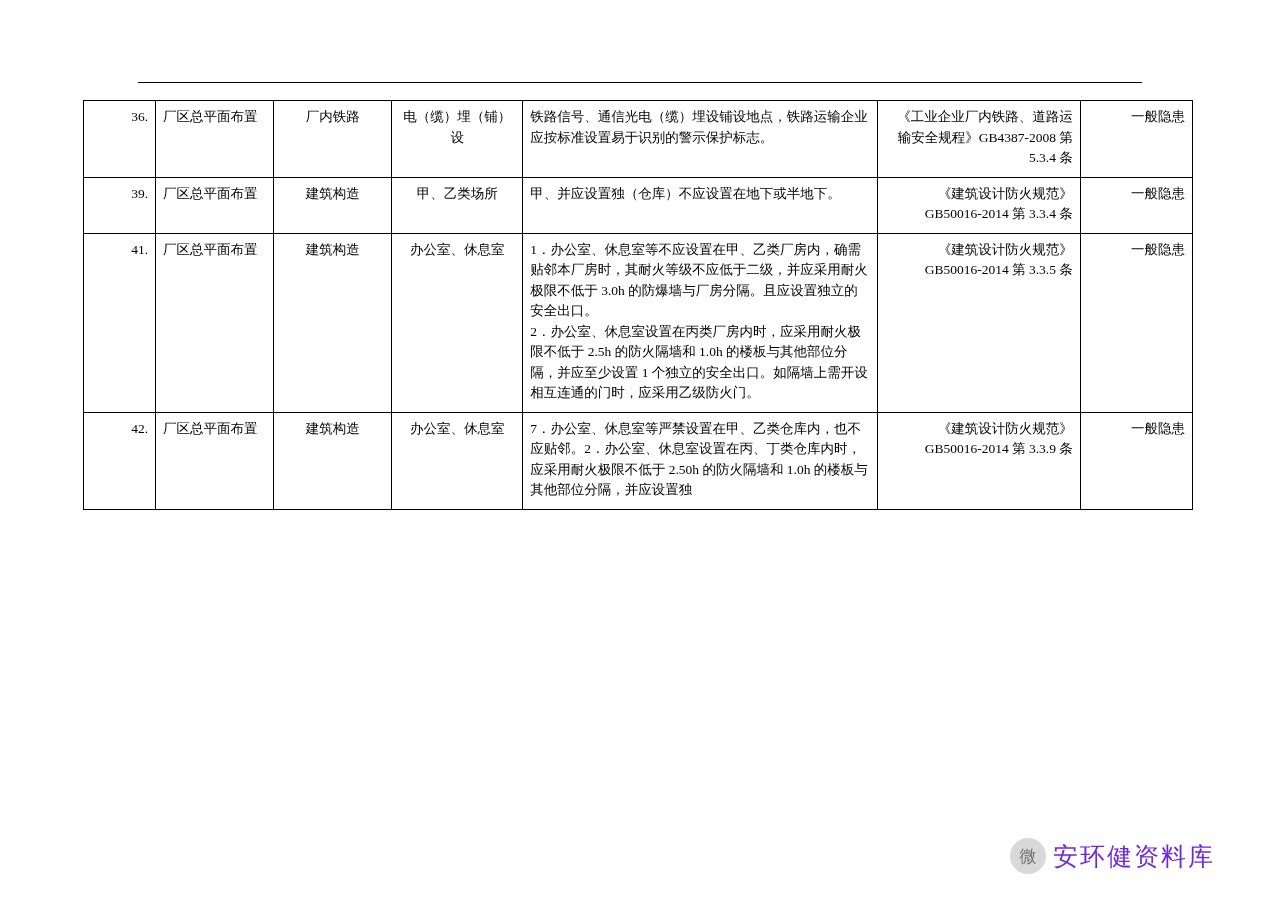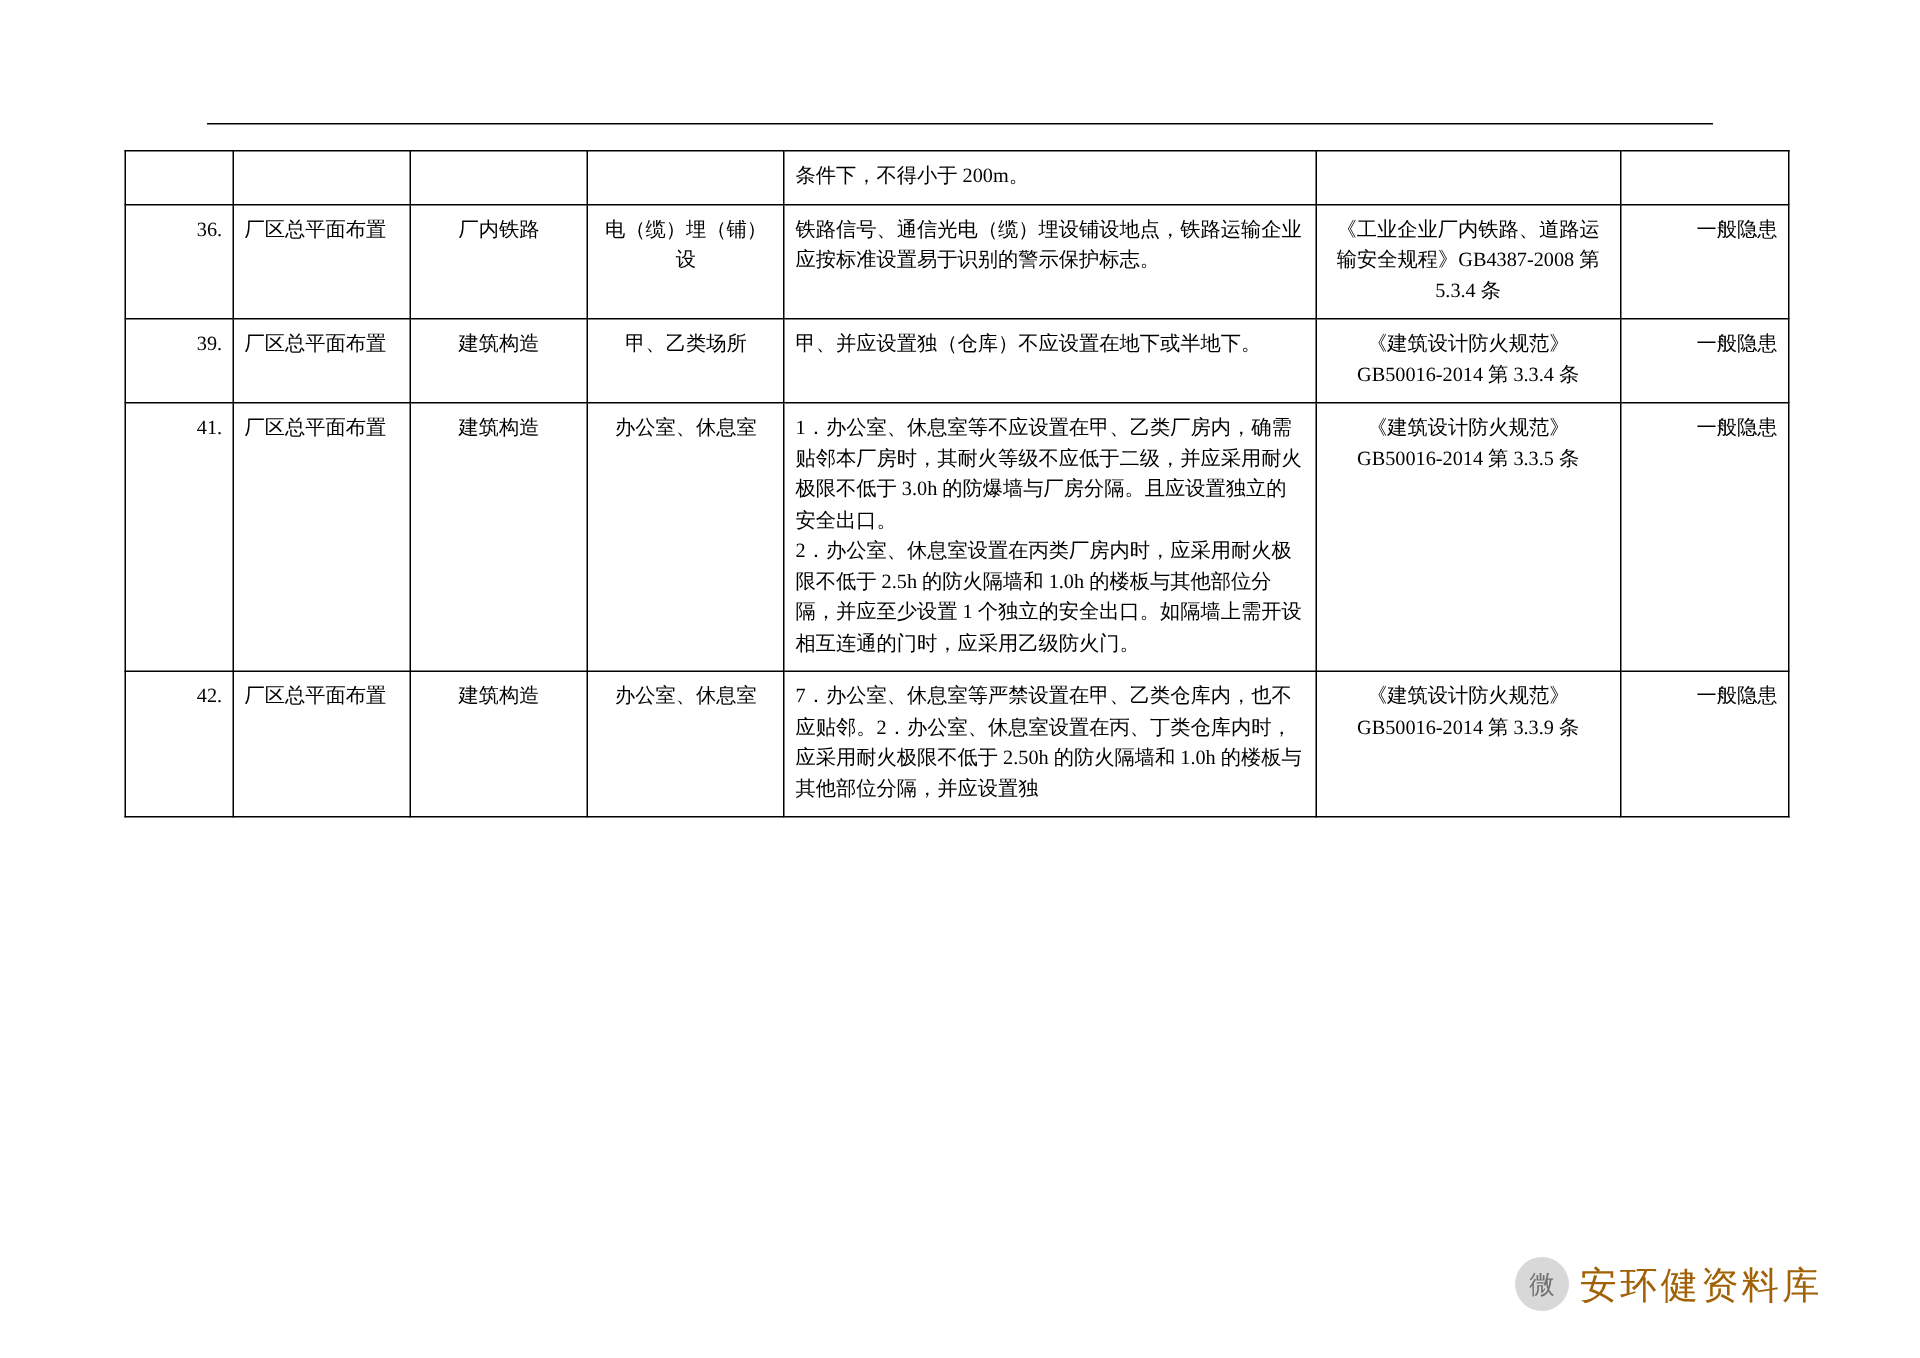--- a/index.html
+++ b/index.html
@@ -61,21 +61,21 @@
   td.cat, td.item {
     text-align: center;
   }
   td.mid {
     vertical-align: middle;
   }
   td.desc {
     text-align: left;
   }
   td.ref {
-    text-align: center;
+    text-align: right;
   }
   .watermark {
     position: absolute;
     left: 1010px;
     top: 838px;
     display: flex;
     align-items: center;
     gap: 7px;
   }
   .wm-circle {
@@ -85,21 +85,21 @@
     background: #d8d8d8;
     display: flex;
     align-items: center;
     justify-content: center;
     font-size: 17px;
     color: #6f6f6f;
     font-family: "Liberation Serif", serif;
   }
   .wm-text {
     font-size: 25px;
-    color: #a16207;
+    color: #6d28d9;
     letter-spacing: 2px;
     font-family: "Liberation Serif", serif;
   }
 </style>
 </head>
 <body>
 
 <div class="page">
 
   <div class="top-rule"></div>
@@ -110,29 +110,20 @@
         <col class="c-no">
         <col class="c-area">
         <col class="c-cat">
         <col class="c-item">
         <col class="c-desc">
         <col class="c-ref">
         <col class="c-level">
       </colgroup>
       <tbody>
 
-        <tr>
-          <td class="no"></td>
-          <td class="area"></td>
-          <td class="cat"></td>
-          <td class="item"></td>
-          <td class="desc">条件下，不得小于 200m。</td>
-          <td class="ref"></td>
-          <td class="level"></td>
-        </tr>
 
         <tr>
           <td class="no mid">36.</td>
           <td class="area">厂区总平面布置</td>
           <td class="cat">厂内铁路</td>
           <td class="item">电（缆）埋（铺）设</td>
           <td class="desc">铁路信号、通信光电（缆）埋设铺设地点，铁路运输企业应按标准设置易于识别的警示保护标志。</td>
           <td class="ref">《工业企业厂内铁路、道路运输安全规程》GB4387-2008 第 5.3.4 条</td>
           <td class="level mid">一般隐患</td>
         </tr>

